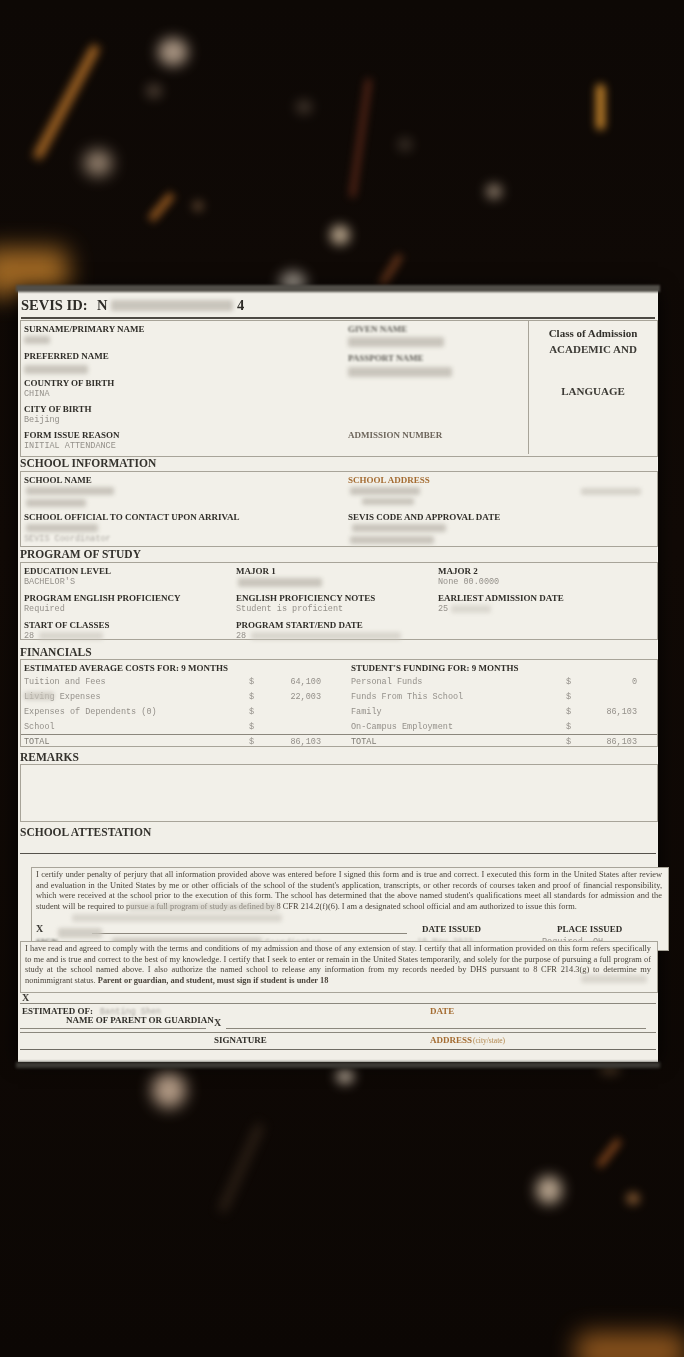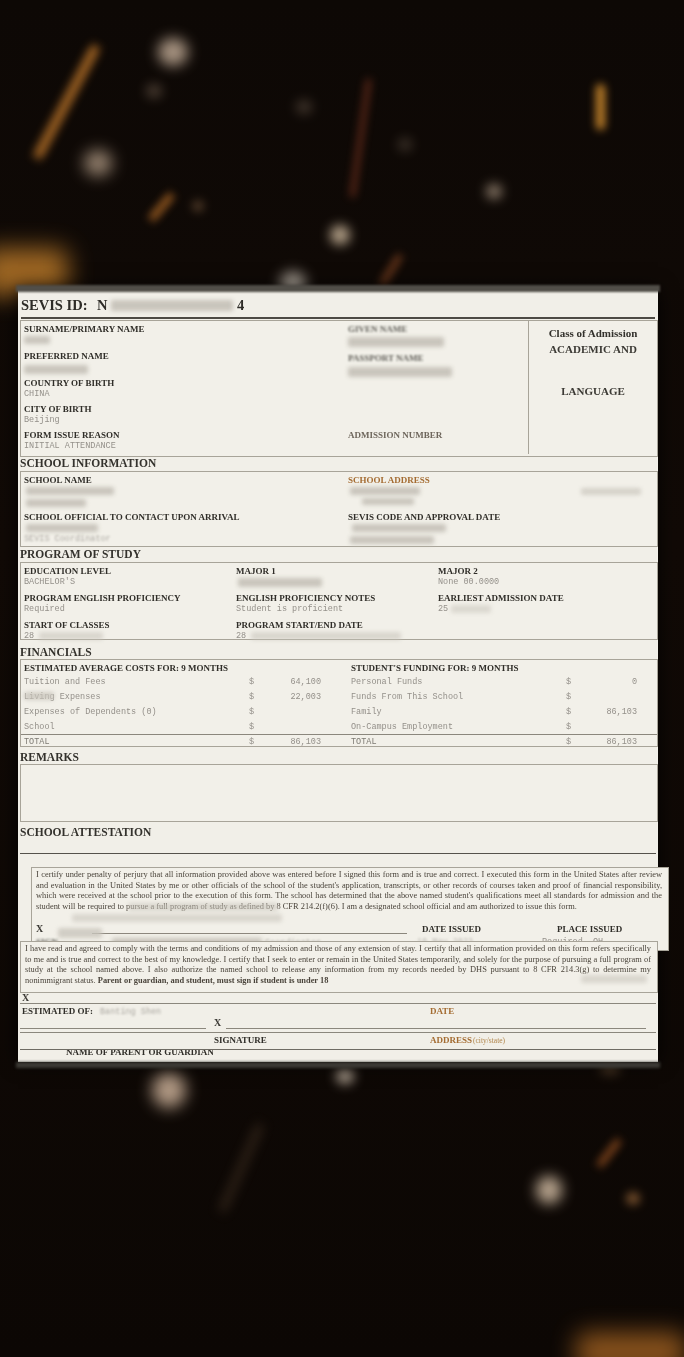--- a/index.html
+++ b/index.html
@@ -200,19 +200,19 @@
     </div>
     <span class="xmark abs" style="left:4px;top:703px;">X</span>
     <div class="hr" style="top:714px;left:2px;right:2px;"></div>
     <span class="lbl abs" style="left:4px;top:717px;">ESTIMATED OF:</span>
     <span class="val abs blurtxt" style="left:82px;top:718px;">Banting Shen</span>
     <span class="lbl orange abs" style="left:412px;top:717px;">DATE</span>
     <span class="xmark abs" style="left:196px;top:728px;">X</span>
     <span class="abs uline" style="left:2px;top:730px;width:186px;height:9px;"></span>
     <span class="abs uline" style="left:208px;top:730px;width:420px;height:9px;"></span>
     <div class="hr" style="top:743px;left:2px;right:2px;"></div>
-    <span class="lbl abs" style="left:4px;top:758px;padding-left:44px;">NAME OF PARENT OR GUARDIAN</span>
+    <span class="lbl abs" style="left:4px;top:726px;padding-left:44px;">NAME OF PARENT OR GUARDIAN</span>
     <span class="lbl abs" style="left:196px;top:746px;">SIGNATURE</span>
     <span class="lbl orange abs" style="left:412px;top:746px;">ADDRESS</span>
     <span class="abs" style="left:455px;top:747px;font-size:7.5px;color:#b08449;">(city/state)</span>
     <div class="hr" style="top:760px;left:2px;right:2px;border-top:1.5px solid #6f6b63;"></div>
   </div>
 </div>
 
 </body></html>

